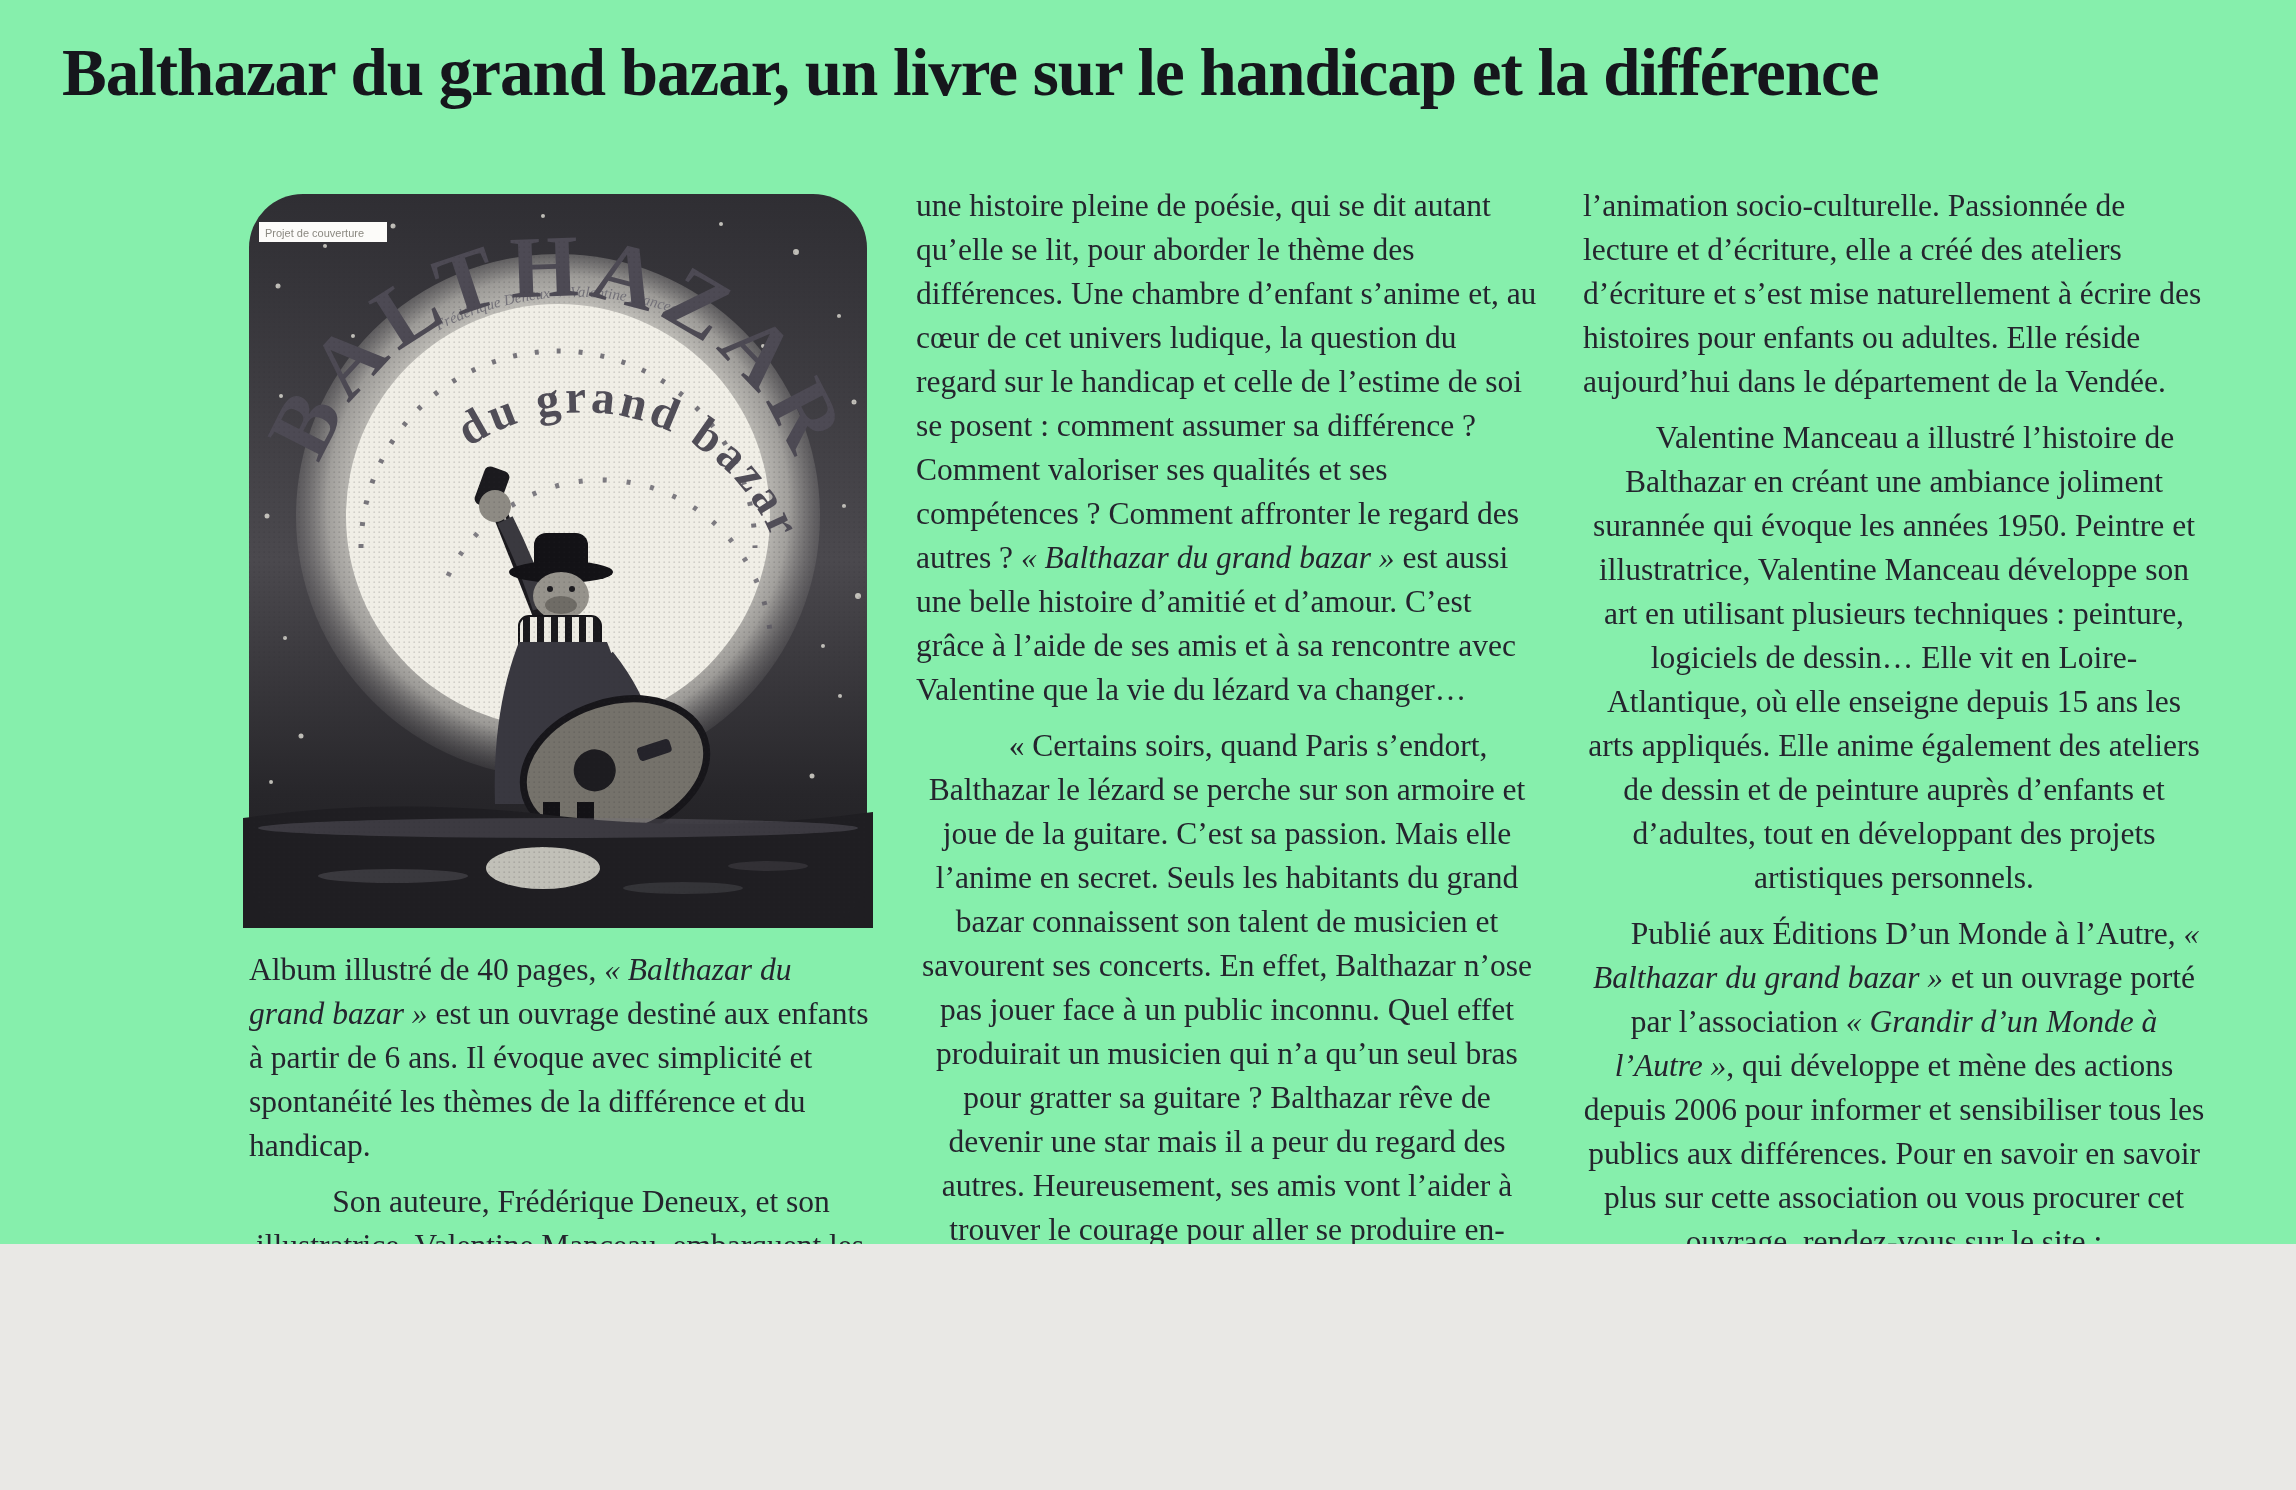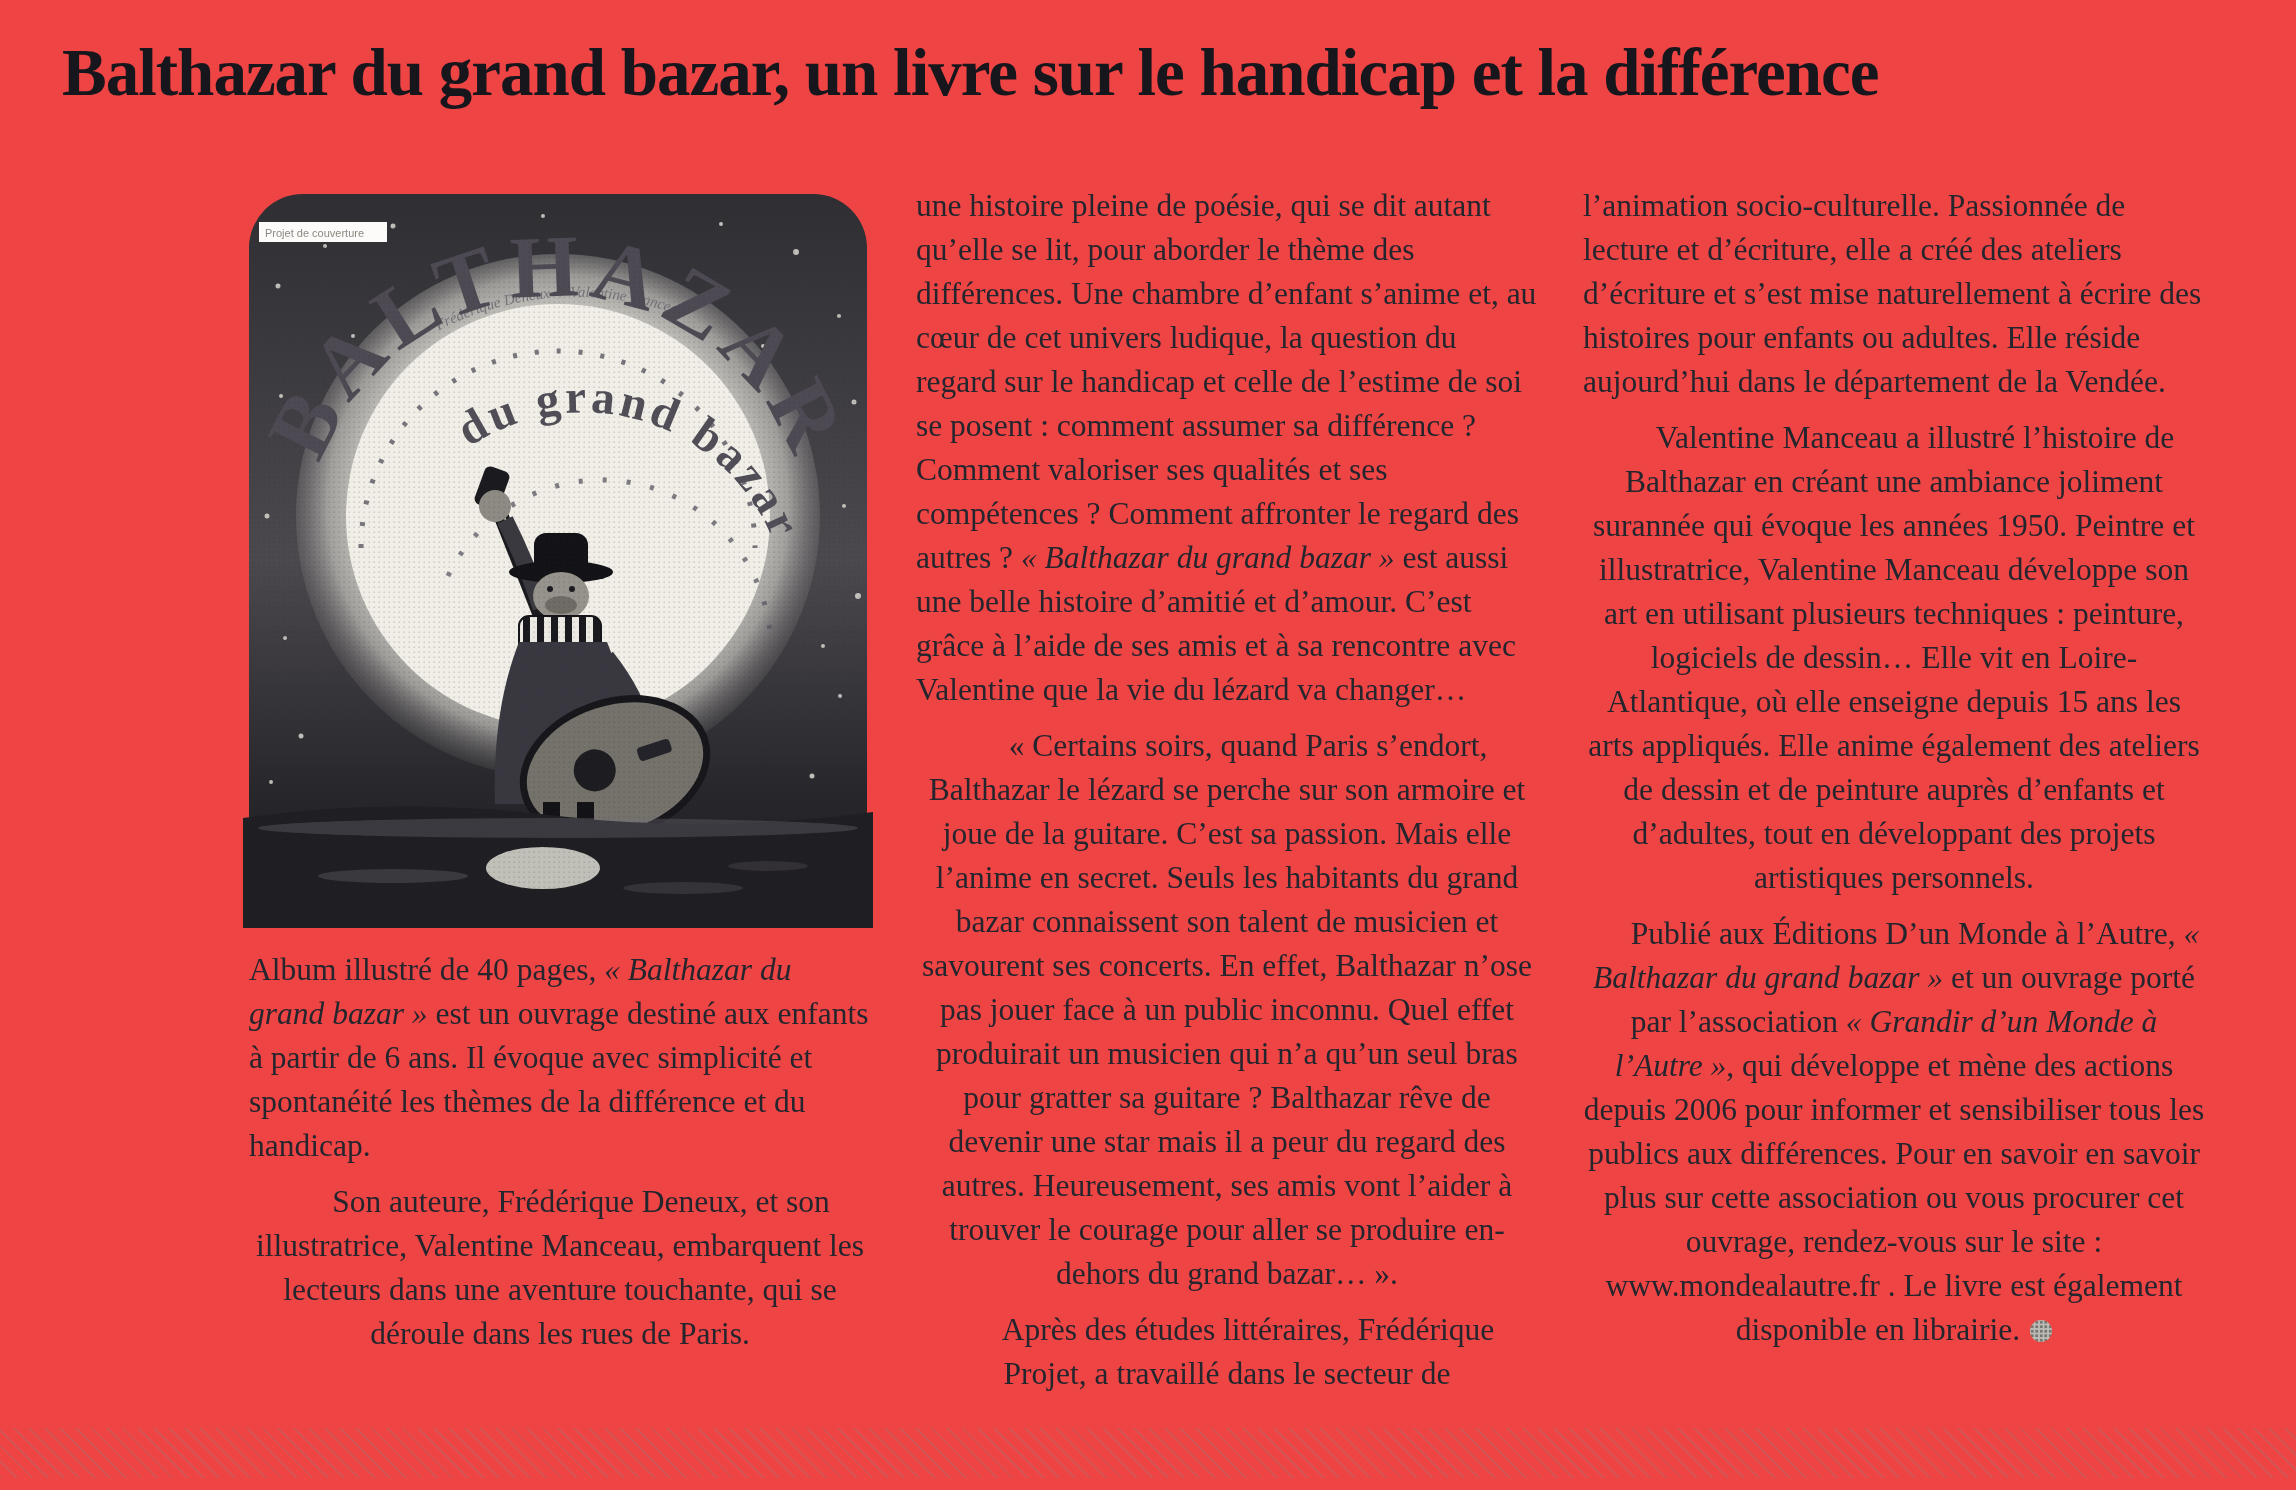--- a/index.html
+++ b/index.html
@@ -1,18 +1,18 @@
 <!DOCTYPE html>
 <html lang="fr"><head>
 <meta charset="utf-8">
 <style>
   html,body{margin:0;padding:0;background:#e9e8e5;}
   .page{
-    position:relative;width:2296px;height:1490px;overflow:hidden;
-    background:#ef4444;
+    position:relative;width:2296px;height:1244px;overflow:hidden;
+    background:#86efac;
     font-family:"Liberation Serif","DejaVu Serif",serif;
   }
   .headline{
     position:absolute;left:62px;top:36px;margin:0;
     font-weight:700;font-size:67px;line-height:1.1;
     letter-spacing:-1px;color:#16161c;white-space:nowrap;
   }
   .columns{
     position:absolute;left:237px;top:172px;display:flex;gap:21px;
   }

